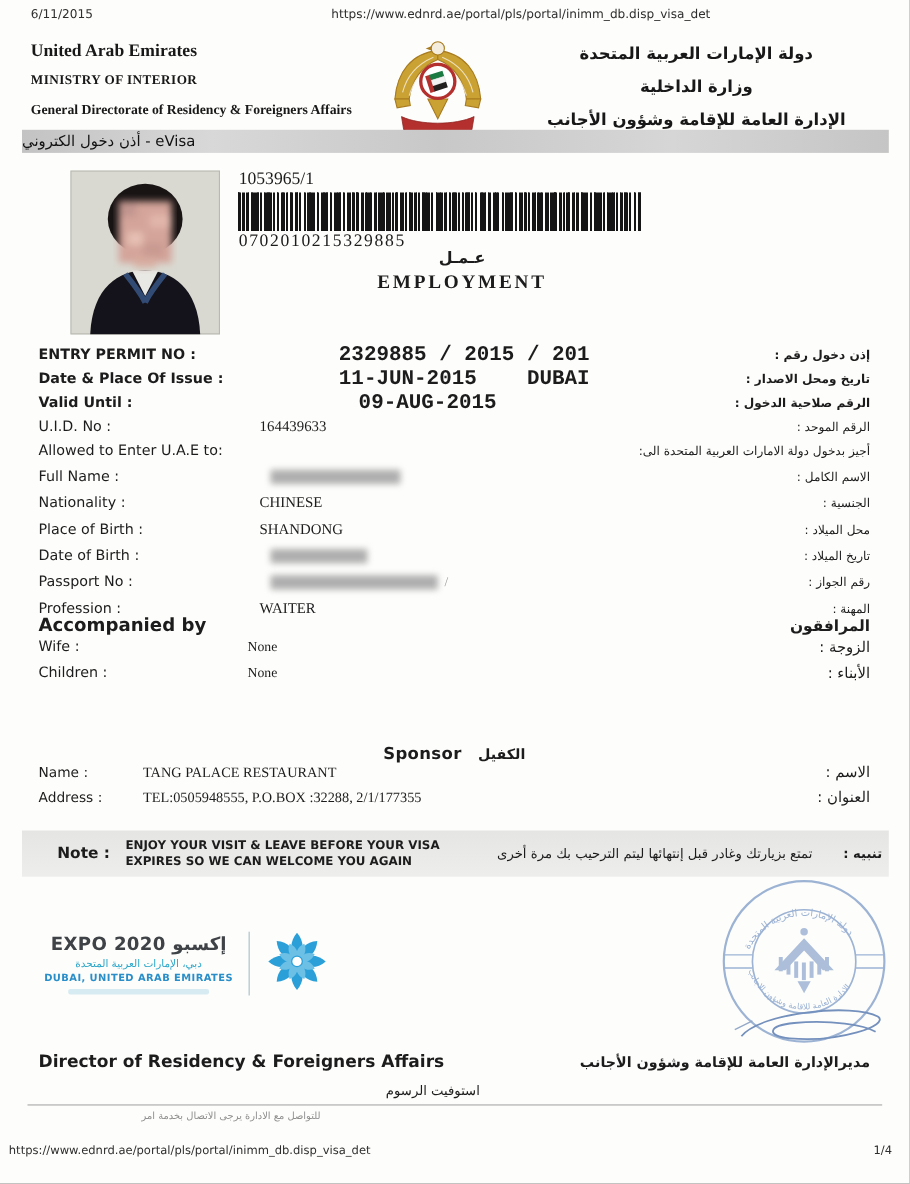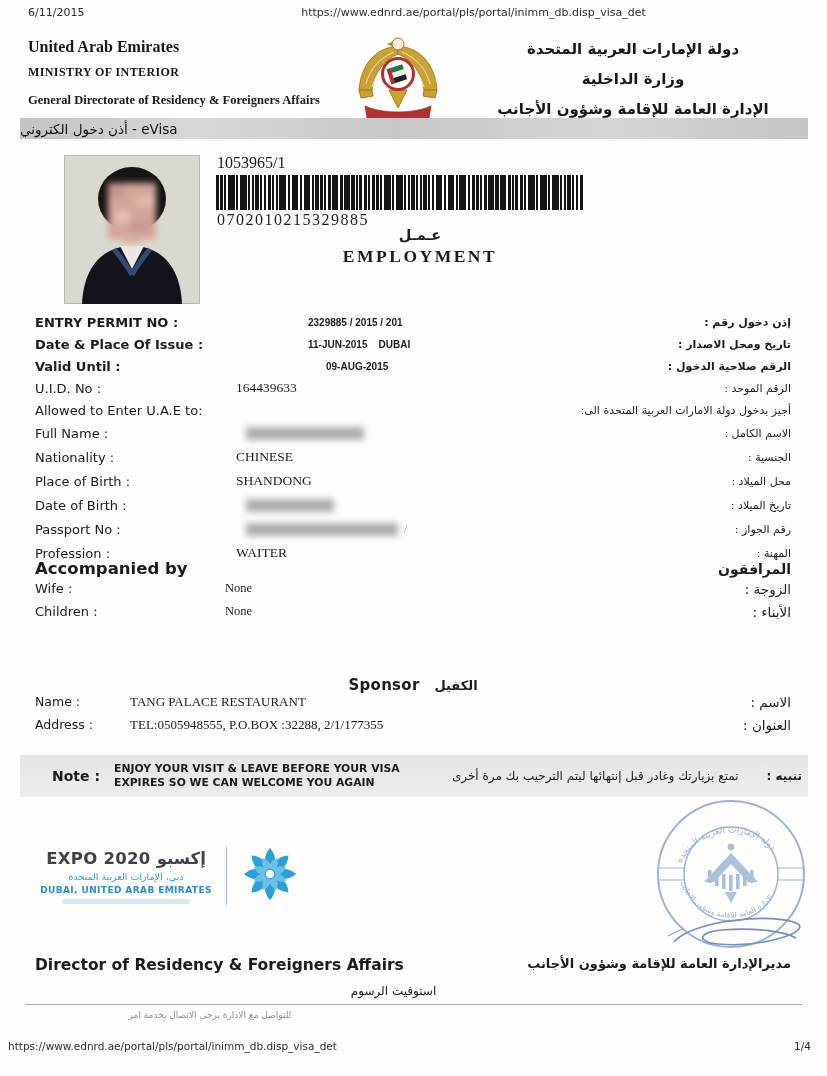--- a/index.html
+++ b/index.html
@@ -43,21 +43,21 @@
      font-family:"Liberation Serif",serif;font-size:17.5px;letter-spacing:2.5px;}
 
   
   .fields{position:absolute;top:311px;left:35px;right:36px;}
   .frow{display:flex;align-items:center;height:22px;font-size:13px;gap:11px;}
   .frow.tall{height:24px;}
   .frow .lbl{width:190px;flex:none;}
   .frow .val{flex:1;font-family:"Liberation Serif",serif;font-size:13.5px;display:flex;align-items:center;}
   .frow .arl{flex:none;margin-left:auto;direction:rtl;font-size:11px;}
   .frow.fb .lbl,.frow.fb .arl{font-weight:bold;}
-  .frow.fb .val{font-family:Liberation Sans, sans-serif;font-weight:bold;font-size:10px;
+  .frow.fb .val{font-family:Liberation Mono, monospace;font-weight:bold;font-size:19px;
      padding-left:72px;white-space:pre;}
   .frow.fb2 .val{padding-left:90px;}
   .redacted{display:inline-block;height:13px;background:#aeaeae;filter:blur(3px);
      border-radius:1px;margin-left:10px;}
   .pp-mark{font-family:"Liberation Serif",serif;color:#9a9a9a;margin-left:6px;font-size:12px;}
 
   
   .accompanied{position:absolute;top:559px;left:35px;right:36px;}
   .acc-head{display:flex;align-items:baseline;}
   .acc-title{font-weight:bold;font-size:16.5px;}
@@ -94,21 +94,21 @@
   .expo-sub-ar{font-size:9.5px;color:#2aa6c9;margin-top:3px;direction:rtl;}
   .expo-sub-en{font-size:9px;font-weight:bold;color:#2a8fc9;letter-spacing:.4px;margin-top:3px;}
   .expo-faint{width:128px;height:5px;margin:4px auto 0;background:#d7ebf2;border-radius:2px;}
   .expo-divider{width:1px;height:58px;background:#a6bcc9;}
 
   
   .stamp{position:absolute;left:652px;top:790px;opacity:.88;}
   .signature{position:absolute;left:664px;top:906px;}
 
   
-  .director{position:absolute;top:956px;left:35px;right:36px;display:flex;align-items:flex-start;}
+  .director{position:absolute;top:956px;left:35px;right:36px;display:flex;align-items:flex-end;}
   .dir-en{font-weight:bold;font-size:15.5px;}
   .dir-ar{margin-left:auto;font-weight:bold;font-size:13px;direction:rtl;}
   .fees{position:absolute;top:984px;left:0;right:40px;text-align:center;font-size:12px;direction:rtl;}
   .divider{position:absolute;top:1004px;left:25px;right:25px;height:1px;background:#a8a8a8;}
   .contact{position:absolute;top:1010px;left:85px;width:250px;text-align:center;
      font-size:9px;color:#8f8f8f;direction:rtl;}
 </style>
 </head>
 <body>
 

